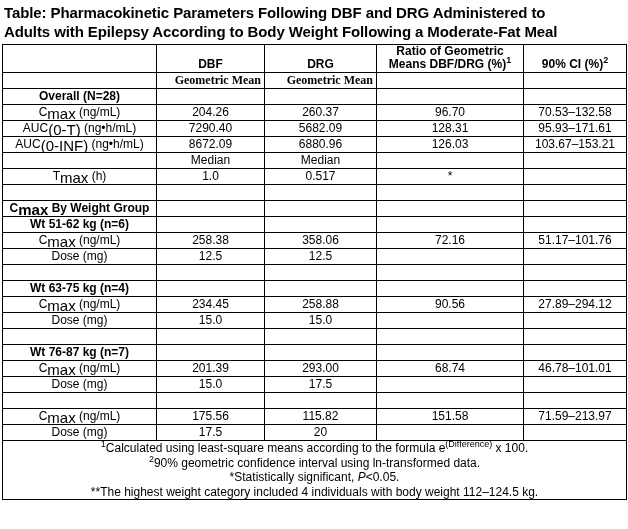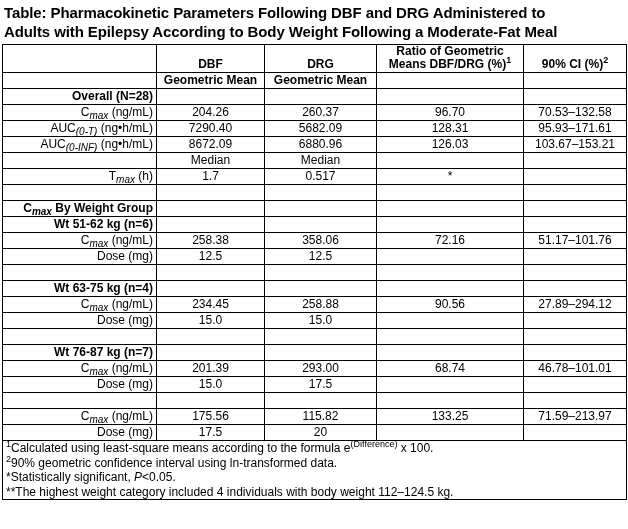--- a/index.html
+++ b/index.html
@@ -16,32 +16,32 @@
   table.pk{
     border-collapse:collapse;table-layout:fixed;
     width:624px;margin-left:2px;margin-top:2px;
   }
   table.pk td{
     border:1px solid #000;
     font-size:12px;line-height:14.5px;height:15px;
     padding:0 3px;overflow:hidden;white-space:nowrap;
     vertical-align:middle;
   }
-  td.lbl{text-align:right;}
+  td.lbl{text-align:center;}
   td.val{text-align:center;}
   tr.hdr1 td{
     font-weight:bold;text-align:center;vertical-align:bottom;
     height:26px;line-height:13px;padding-bottom:1px;
   }
-  tr.hdr2 td{font-weight:bold;text-align:center;}
+  tr.hdr2 td{font-weight:bold;text-align:right;font-family:Liberation Serif, serif;}
   tr.section td{font-weight:bold;}
-  sub{font-size:10px;line-height:0;font-style:italic;}
+  sub{font-size:15px;line-height:0;}
   sup{font-size:9px;line-height:0;}
   td.fn{
-    white-space:normal;height:auto;text-align:left;
+    white-space:normal;height:auto;text-align:center;
     font-size:12px;line-height:13.8px;padding:1px 3px 2px 3px;
   }
   td.fn sup{font-size:9px;}
   .fn-line{white-space:nowrap;overflow:hidden;}
   i{font-style:italic;}
 </style>
 </head>
 <body>
 
 <div class="title">
@@ -113,21 +113,21 @@
   <tr>
     <td class="lbl"><span></span><sub></sub><span></span></td>
     <td class="val">Median</td>
     <td class="val">Median</td>
     <td class="val"></td>
     <td class="val"></td>
   </tr>
 
   <tr>
     <td class="lbl"><span>T</span><sub>max</sub><span> (h)</span></td>
-    <td class="val">1.7</td>
+    <td class="val">1.0</td>
     <td class="val">0.517</td>
     <td class="val">*</td>
     <td class="val"></td>
   </tr>
 
   <tr>
     <td class="lbl"></td>
     <td></td>
     <td></td>
     <td></td>
@@ -236,21 +236,21 @@
     <td></td>
     <td></td>
     <td></td>
   </tr>
 
 
   <tr>
     <td class="lbl"><span>C</span><sub>max</sub><span> (ng/mL)</span></td>
     <td class="val">175.56</td>
     <td class="val">115.82</td>
-    <td class="val">133.25</td>
+    <td class="val">151.58</td>
     <td class="val">71.59–213.97</td>
   </tr>
 
   <tr>
     <td class="lbl"><span>Dose (mg)</span><sub></sub><span></span></td>
     <td class="val">17.5</td>
     <td class="val">20</td>
     <td class="val"></td>
     <td class="val"></td>
   </tr>

